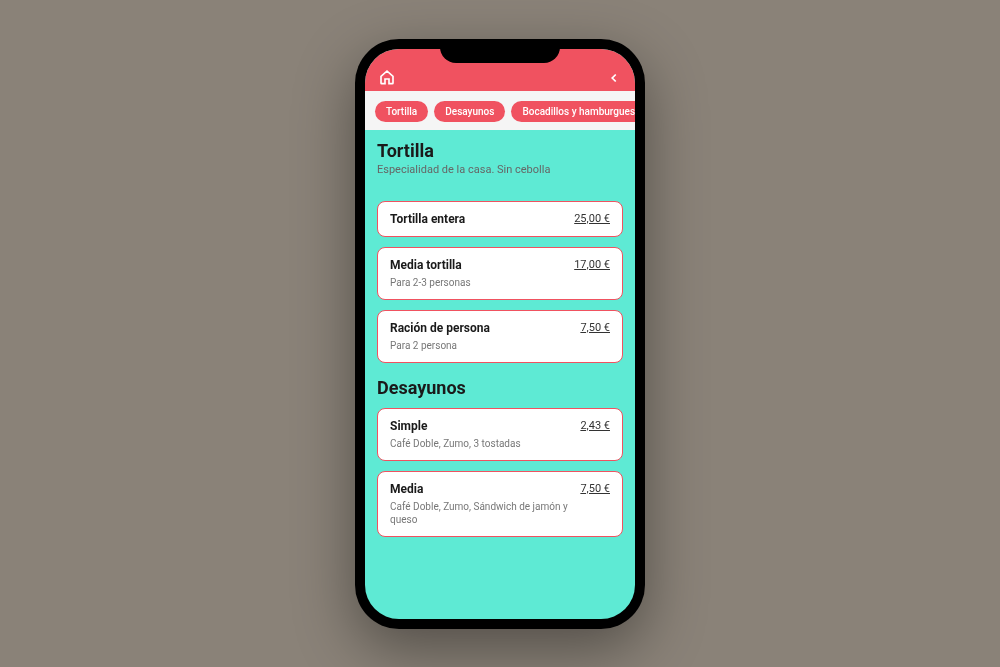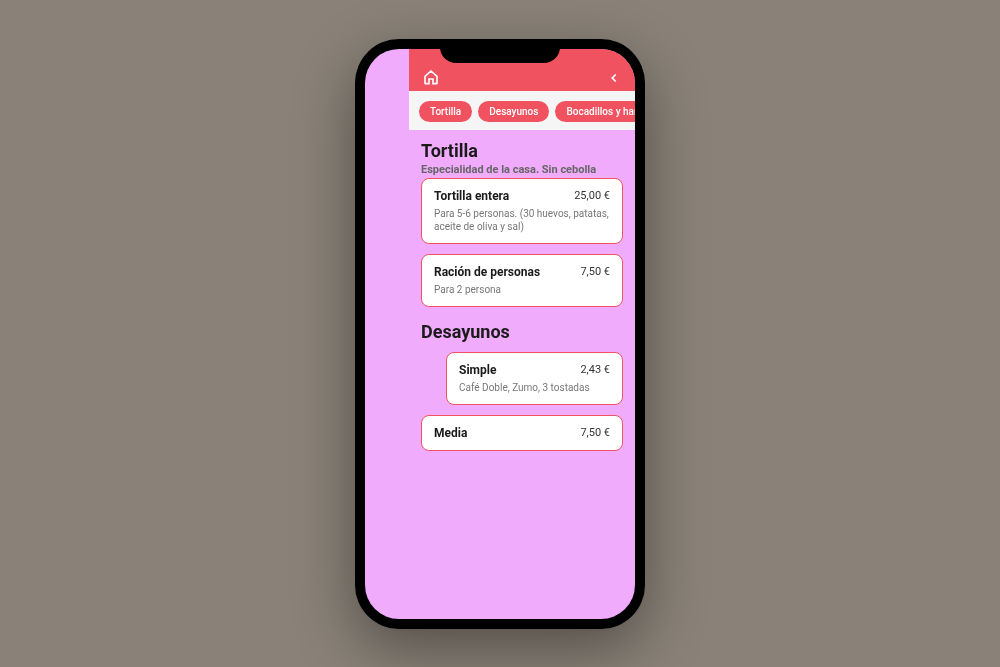--- a/index.html
+++ b/index.html
@@ -18,25 +18,24 @@
     height: 590px;
     background: #000;
     border-radius: 44px;
     padding: 10px;
     position: relative;
     box-shadow: 0 20px 60px rgba(0,0,0,0.4);
   }
   .phone-screen {
     width: 100%;
     height: 100%;
-    background: #f0abfc;
+    background: #5eead4;
     border-radius: 34px;
     overflow: hidden;
     position: relative;
-    padding-left: 44px;
   }
   .notch {
     position: absolute;
     top: 0;
     left: 50%;
     transform: translateX(-50%);
     width: 120px;
     height: 24px;
     background: #000;
     border-radius: 0 0 16px 16px;
@@ -80,23 +79,22 @@
   }
   .section-title {
     font-size: 18px;
     font-weight: 700;
     color: #1a1a1a;
     margin-top: 4px;
   }
   .section-subtitle {
     font-size: 11px;
     color: #666;
-    margin-bottom: 2px;
+    margin-bottom: 25px;
     margin-top: 2px;
-    font-weight: bold;
   }
   .item-card {
     background: #fff;
     border: 1.5px solid #f05260;
     border-radius: 8px;
     padding: 10px 12px;
     margin-bottom: 10px;
     cursor: pointer;
   }
   .item-row {
@@ -107,20 +105,21 @@
   }
   .item-name {
     font-size: 12px;
     font-weight: 700;
     color: #1a1a1a;
   }
   .item-price {
     font-size: 11px;
     color: #333;
     white-space: nowrap;
+    text-decoration: underline;
   }
   .item-desc {
     font-size: 10px;
     color: #777;
     margin-top: 4px;
     line-height: 1.3;
     max-width: 180px;
   }
   .section-block { margin-bottom: 14px; }
 </style>
@@ -154,48 +153,55 @@
 
       <div class="section-block">
         <div class="section-title">Tortilla</div>
         <div class="section-subtitle">Especialidad de la casa. Sin cebolla</div>
 
         <div class="item-card">
           <div class="item-row">
             <div class="item-name">Tortilla entera</div>
             <div class="item-price">25,00 €</div>
           </div>
-          <div class="item-desc">Para 5-6 personas. (30 huevos, patatas, aceite de oliva y sal)</div>
-        </div>
-
-
-        <div class="item-card">
-          <div class="item-row">
-            <div class="item-name">Ración de personas</div>
+        </div>
+
+        <div class="item-card">
+          <div class="item-row">
+            <div class="item-name">Media tortilla</div>
+            <div class="item-price">17,00 €</div>
+          </div>
+          <div class="item-desc">Para 2-3 personas</div>
+        </div>
+
+        <div class="item-card">
+          <div class="item-row">
+            <div class="item-name">Ración de persona</div>
             <div class="item-price">7,50 €</div>
           </div>
           <div class="item-desc">Para 2 persona</div>
         </div>
       </div>
 
       <div class="section-block">
         <div class="section-title">Desayunos</div>
 
-        <div class="item-card" style="margin-top:10px;margin-left:25px;">
+        <div class="item-card" style="margin-top:10px;">
           <div class="item-row">
             <div class="item-name">Simple</div>
             <div class="item-price">2,43 €</div>
           </div>
           <div class="item-desc">Café Doble, Zumo, 3 tostadas</div>
         </div>
 
         <div class="item-card">
           <div class="item-row">
             <div class="item-name">Media</div>
             <div class="item-price">7,50 €</div>
           </div>
+          <div class="item-desc">Café Doble, Zumo, Sándwich de jamón y queso</div>
         </div>
       </div>
 
     </div>
 
   </div>
 </div>
 
 </body></html>

